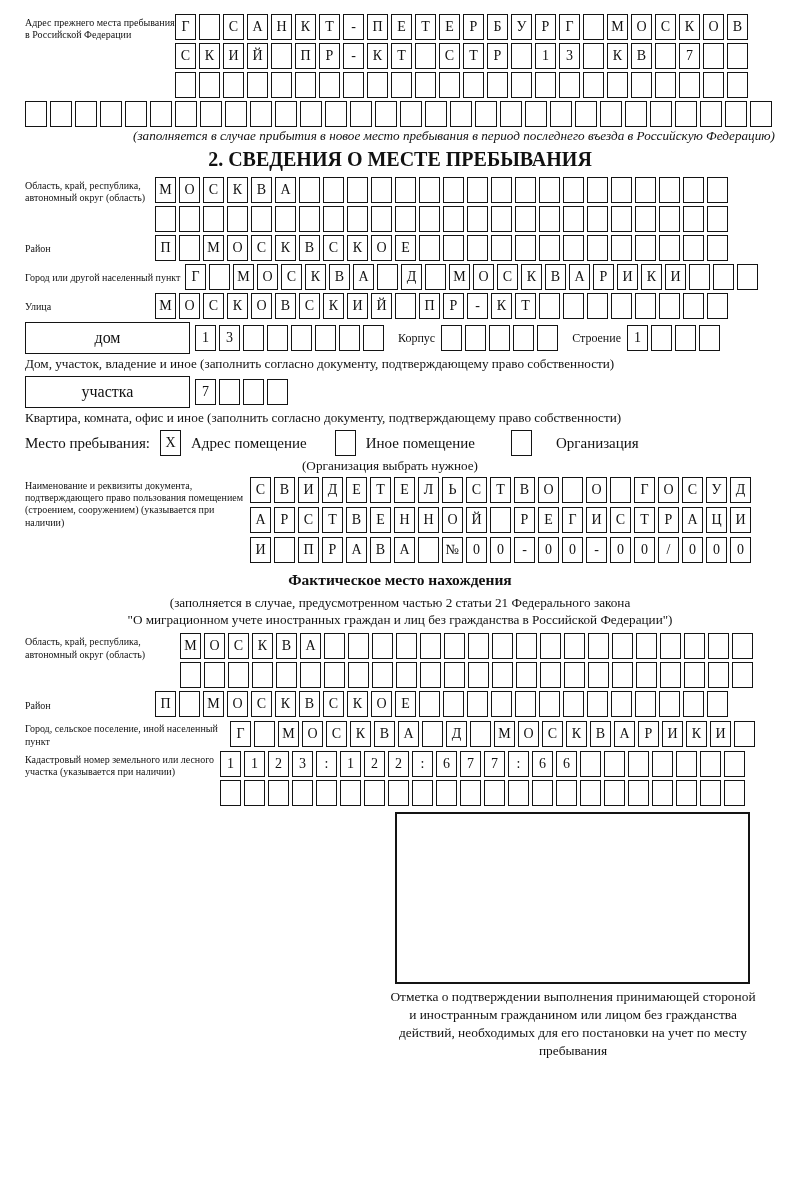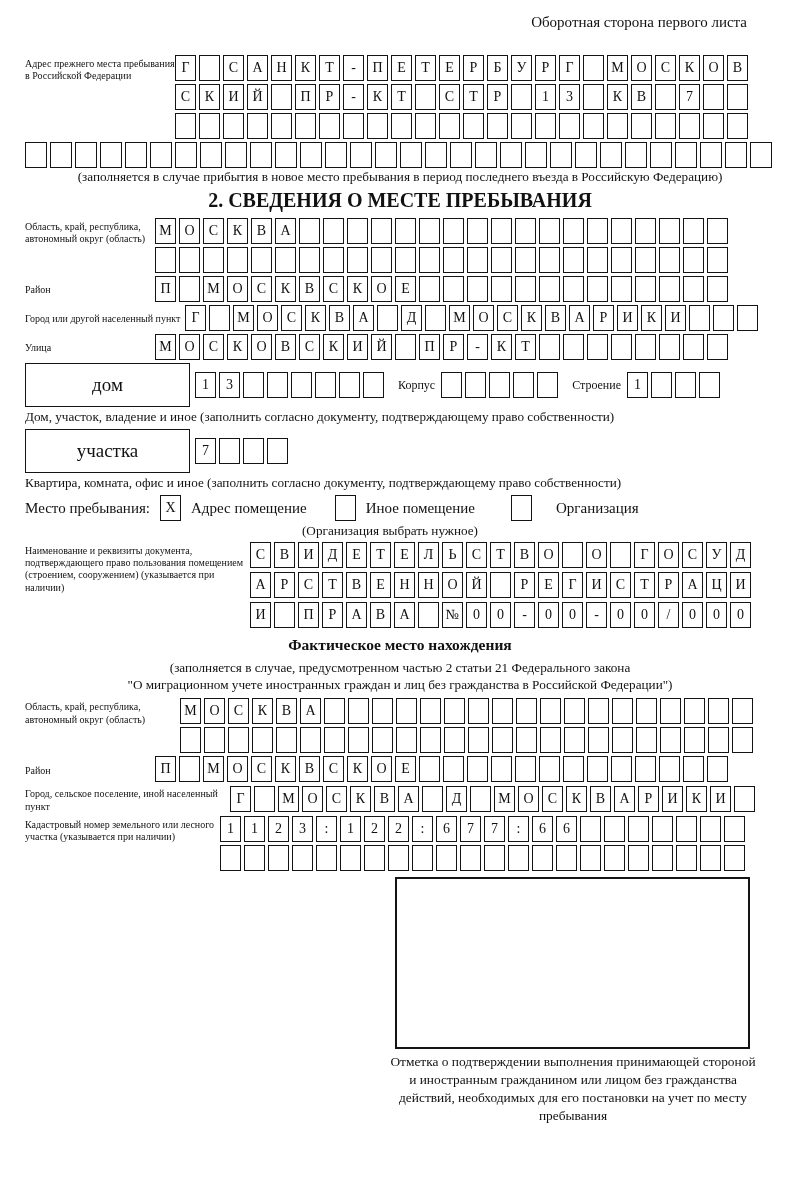--- a/index.html
+++ b/index.html
@@ -23,29 +23,29 @@
   .cellrows { display: flex; flex-direction: column; gap: 3px; }
   .cellrow { display: flex; gap: 3px; }
   .cell {
     display: inline-flex; width: 21px; height: 26px; flex: 0 0 auto;
     border: 1.5px solid #141414; align-items: center; justify-content: center;
     font-size: 14px; line-height: 1; background: #fff;
   }
   .cellrow.wide .cell { width: 22px; }
 
   .note { font-size: 13.2px; margin: 1px 0 4px 0; }
-  .note.center { text-align: center; }
+  .note.center { text-align: right; font-style: italic; }
 
   .sec-title { text-align: center; font-weight: bold; font-size: 20px; margin: 4px 0 6px 0; }
 
   
   .boxrow { display: flex; align-items: center; margin: 2px 0 2px 0; }
   .named-box {
-    width: 165px; height: 44px; border: 1.5px solid #141414;
-    display: flex; align-items: center; justify-content: center; font-size: 19px;
+    width: 165px; height: 32px; border: 1.5px solid #141414;
+    display: flex; align-items: center; justify-content: center; font-size: 16px;
   }
   .inline-lbl { font-size: 12px; padding: 0 6px 0 14px; }
 
   
   .stayrow { display: flex; align-items: center; margin: 4px 0 2px 0; }
   .stayrow .opt-label { font-size: 15px; margin-right: 14px; }
   .stayrow .lead { margin-right: 10px; }
   .chk { margin-right: 10px; }
   .stay-note { font-size: 13.2px; text-align: center; width: 430px; margin-left: 150px; margin-bottom: 3px; }
 
@@ -63,21 +63,20 @@
   .mark-caption {
     margin-left: 362px; width: 372px; text-align: center;
     font-size: 13.4px; line-height: 1.35; margin-top: 4px;
   }
 </style>
 </head>
 <body>
 
 <div class="page">
 
-  <div class="hdr-note">Оборотная сторона первого листа</div>
 
   <div class="frow">
     <div class="flabel w150">Адрес прежнего места пребывания в Российской Федерации</div>
     <div class="cellrows">
       <div class="cellrow">
           <span class="cell">Г</span>
           <span class="cell"></span>
           <span class="cell">С</span>
           <span class="cell">А</span>
           <span class="cell">Н</span>

